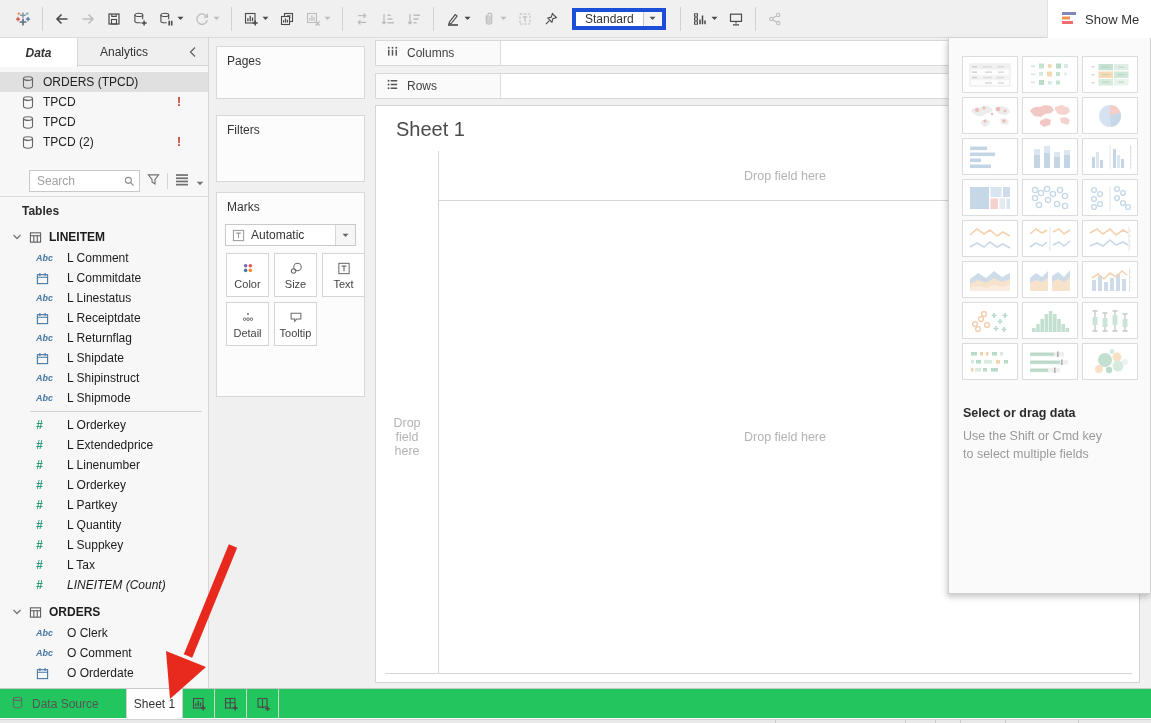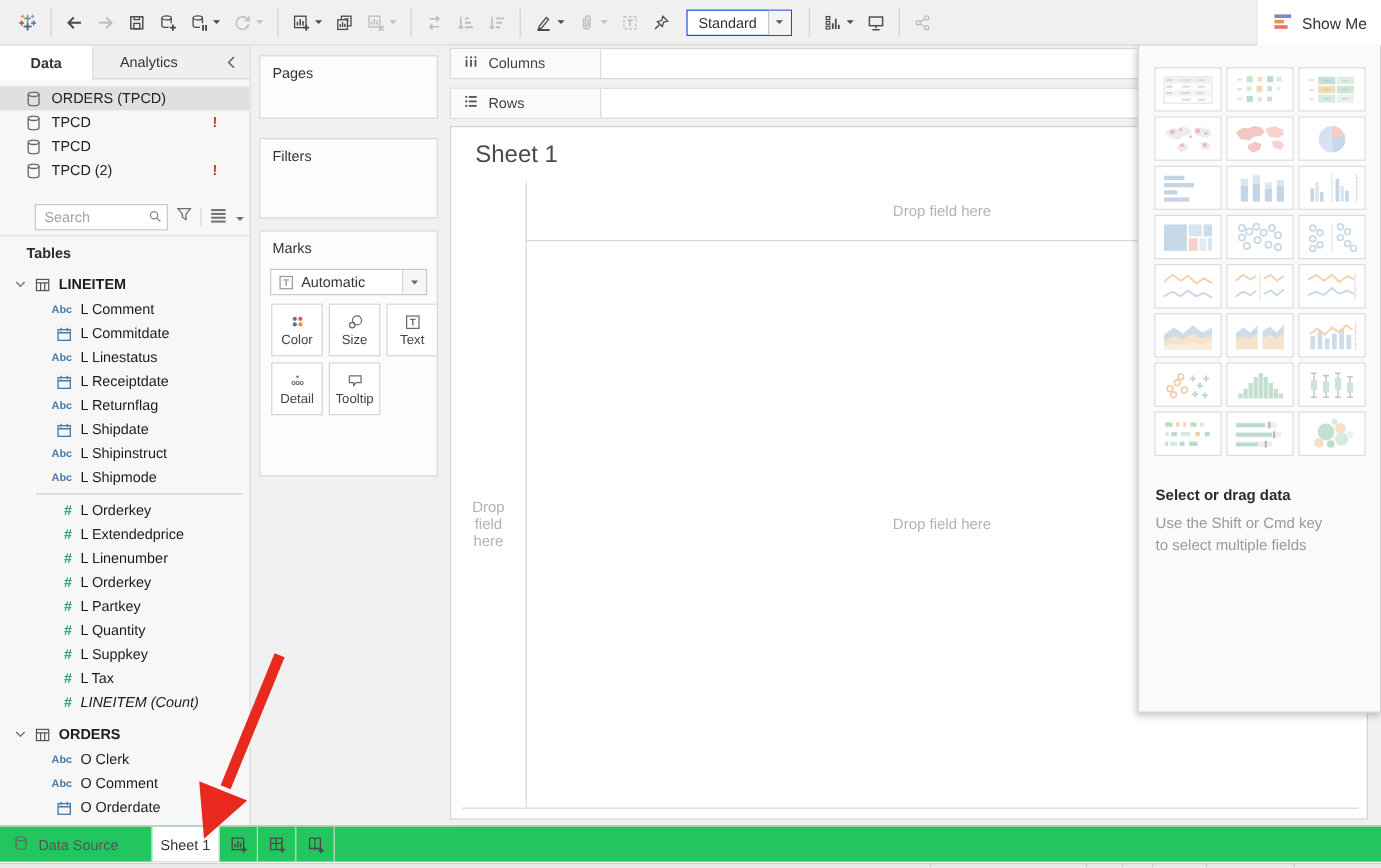--- a/index.html
+++ b/index.html
@@ -3,47 +3,47 @@
 <meta charset="utf-8">
 <style>
   * { margin:0; padding:0; box-sizing:border-box; }
   body { font-family:"Liberation Sans", sans-serif; background:#ddd; }
   .window { position:relative; width:1151px; height:723px; background:#fff; overflow:hidden; font-family:"Liberation Sans", sans-serif; }
 
   
   .toolbar { position:absolute; left:0; top:0; right:0; height:38px; background:#f0f0f0; border-bottom:1px solid #dadada; display:flex; align-items:center; padding-left:10px; gap:2px; z-index:5; }
   .tbtn { display:inline-flex; align-items:center; gap:3px; padding:4px 5px; cursor:default; }
   .tsep { width:1px; height:24px; background:#d2d2d2; margin:0 6px; }
-  .fitsel { display:inline-flex; align-items:center; background:#fff; border:1px solid #1d4ed8; height:22px; margin:0 8px; }
+  .fitsel { display:inline-flex; align-items:center; background:#fff; border:4px solid #1d4ed8; height:22px; margin:0 8px; }
   .fitval { padding:0 9px; font-size:12px; color:#333; min-width:58px; }
   .fitcaret { border-left:1px solid #c6c6c6; width:19px; height:100%; display:flex; align-items:center; justify-content:center; background:#f4f4f4; }
   .showme-btn { position:absolute; right:0; top:0; width:104px; height:38px; background:#fff; border-left:1px solid #e2e2e2; display:flex; align-items:center; gap:8px; padding-left:13px; font-size:13px; color:#333; z-index:25; }
 
   
   .sidebar { position:absolute; left:0; top:38px; width:209px; height:650px; background:#f7f7f7; border-right:1px solid #d5d5d5; overflow:hidden; }
   .side-tabs { height:28px; display:flex; background:#efefef; border-bottom:1px solid #d5d5d5; }
   .stab { display:flex; align-items:center; justify-content:center; font-size:12px; color:#333; }
-  .stab.active { width:78px; background:#fff; font-weight:bold; border-right:1px solid #d5d5d5; height:29px; }
+  .stab.active { width:78px; background:#fff; font-weight:bold; border-right:1px solid #d5d5d5; height:29px;font-style:italic; }
   .stab.plain { width:92px; }
   .side-collapse { margin-left:auto; width:30px; display:flex; align-items:center; justify-content:center; color:#666; }
   .ds-list { padding-top:6px; }
   .ds-row { height:20px; display:flex; align-items:center; padding-left:22px; gap:9px; font-size:12px; color:#222; position:relative; }
   .ds-row.selected { background:#e0e0e0; }
   .ds-warn { position:absolute; right:27px; color:#c43a2f; font-weight:bold; font-size:12px; }
   .search-row { margin-top:18px; height:22px; display:flex; align-items:center; padding-left:29px; gap:6px; }
   .search-wrap { position:relative; }
   .search-input { width:111px; height:22px; border:1px solid #c9c9c9; background:#fff; font-size:12px; padding:0 20px 0 7px; color:#333; font-family:"Liberation Sans",sans-serif; }
   .search-input::placeholder { color:#a2a2a2; }
   .search-mag { position:absolute; right:4px; top:4px; }
   .side-div { margin-top:4px; border-bottom:1px solid #dcdcdc; }
   .tables-sec { padding-top:7px; font-size:12px; }
   .tables-header { padding-left:22px; font-weight:bold; color:#2b2b2b; height:16px; }
   .table-header { display:flex; align-items:center; gap:7px; padding-left:12px; height:22px; margin-top:6px; font-weight:bold; color:#1c1c1c; }
   .field-row { display:flex; align-items:center; height:20px; padding-left:36px; gap:7px; color:#1c1c1c; }
-  .field-row .ficon { width:24px; display:flex; justify-content:flex-end; flex:0 0 24px; }
+  .field-row .ficon { width:24px; display:flex; justify-content:flex-start; flex:0 0 24px;font-style:italic; }
   .fi-abc { font-size:9px; font-weight:700; color:#4a79a5; }
   .fi-num { font-size:12px; font-weight:600; color:#2c9c7c; }
   .f-italic { font-style:italic; }
   .fld-div { border-top:1px solid #cfcfcf; margin:3px 6px 3px 30px; }
 
   
   .cards-col { position:absolute; left:209px; top:38px; width:166px; height:650px; background:#f0f0f0; }
   .card { position:absolute; left:7px; width:149px; background:#fcfcfc; border:1px solid #d8d8d8; font-size:12px; color:#333; }
   .card-label { padding:7px 0 0 10px; }
   .card.pages { top:8px; height:53px; }

